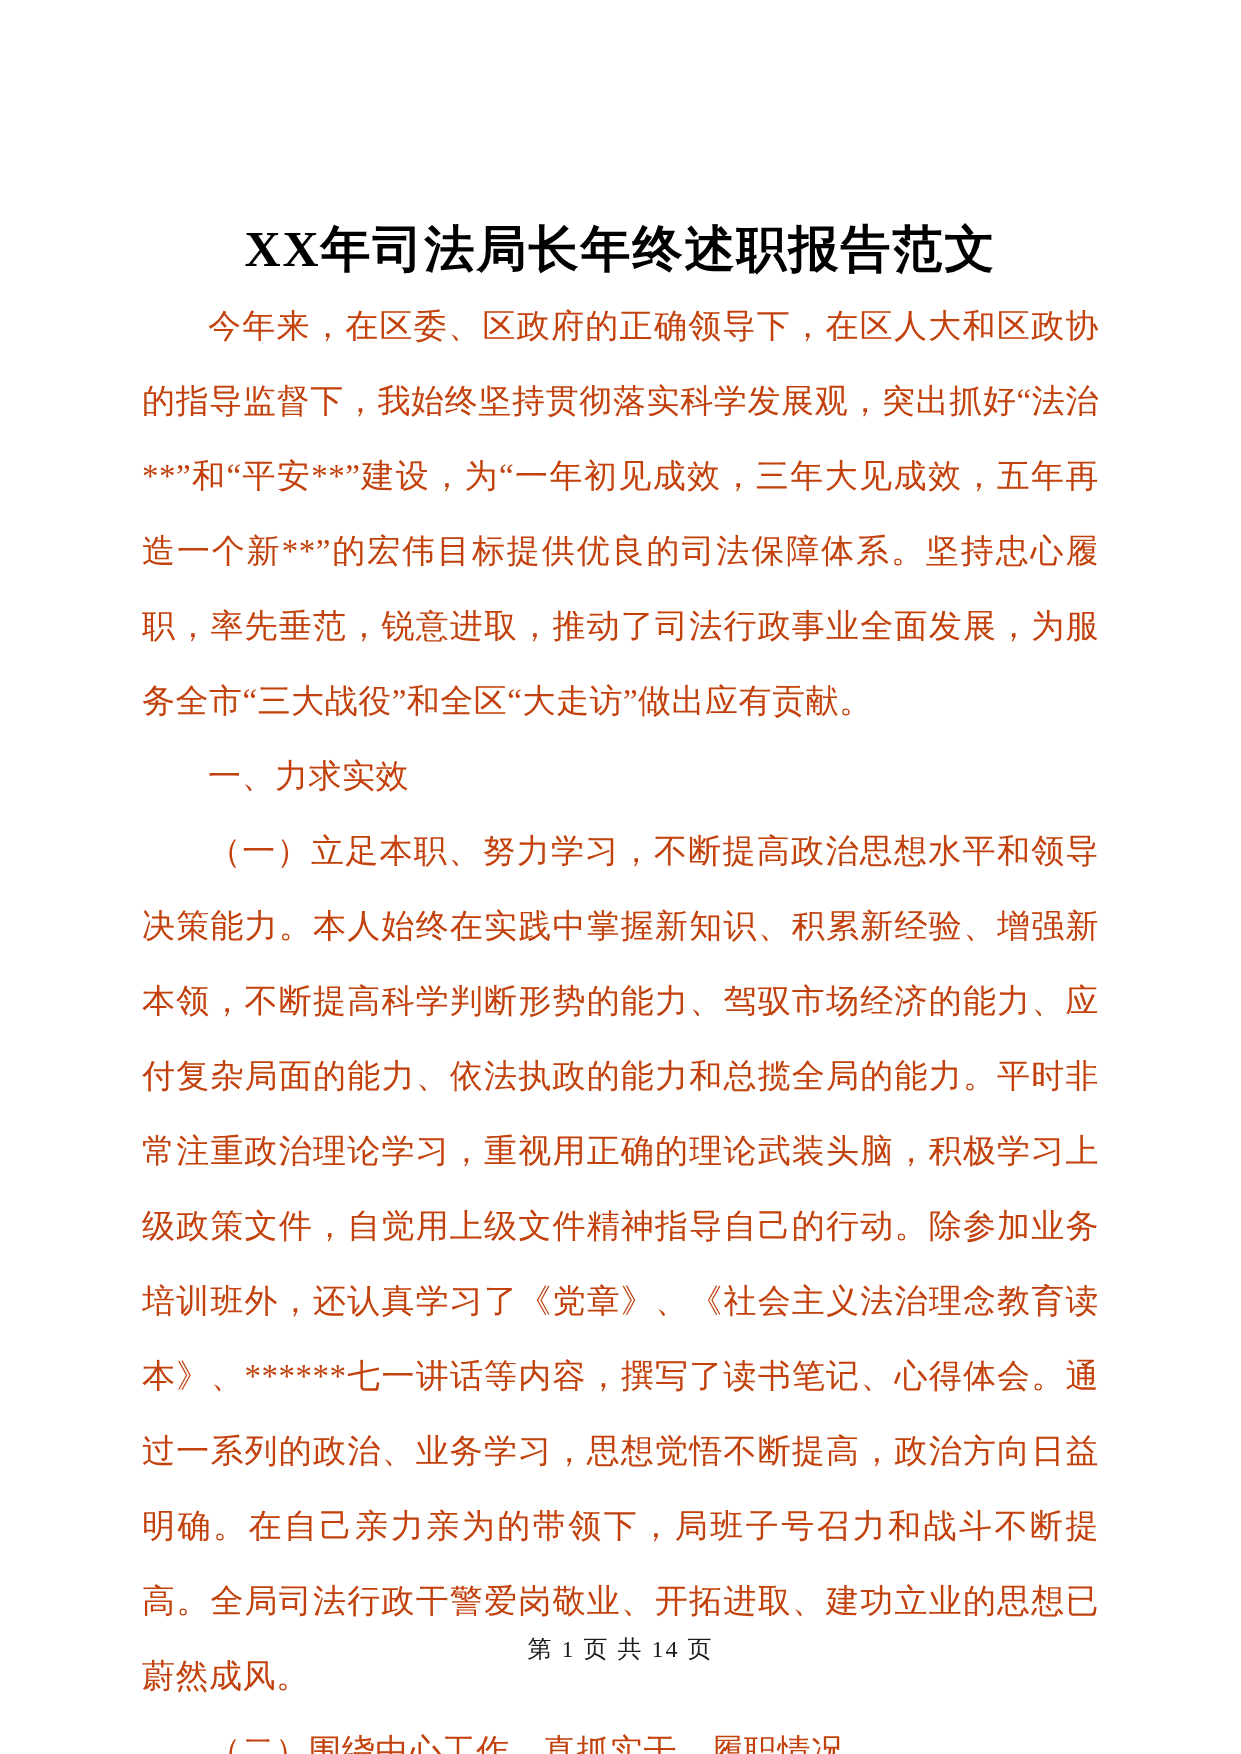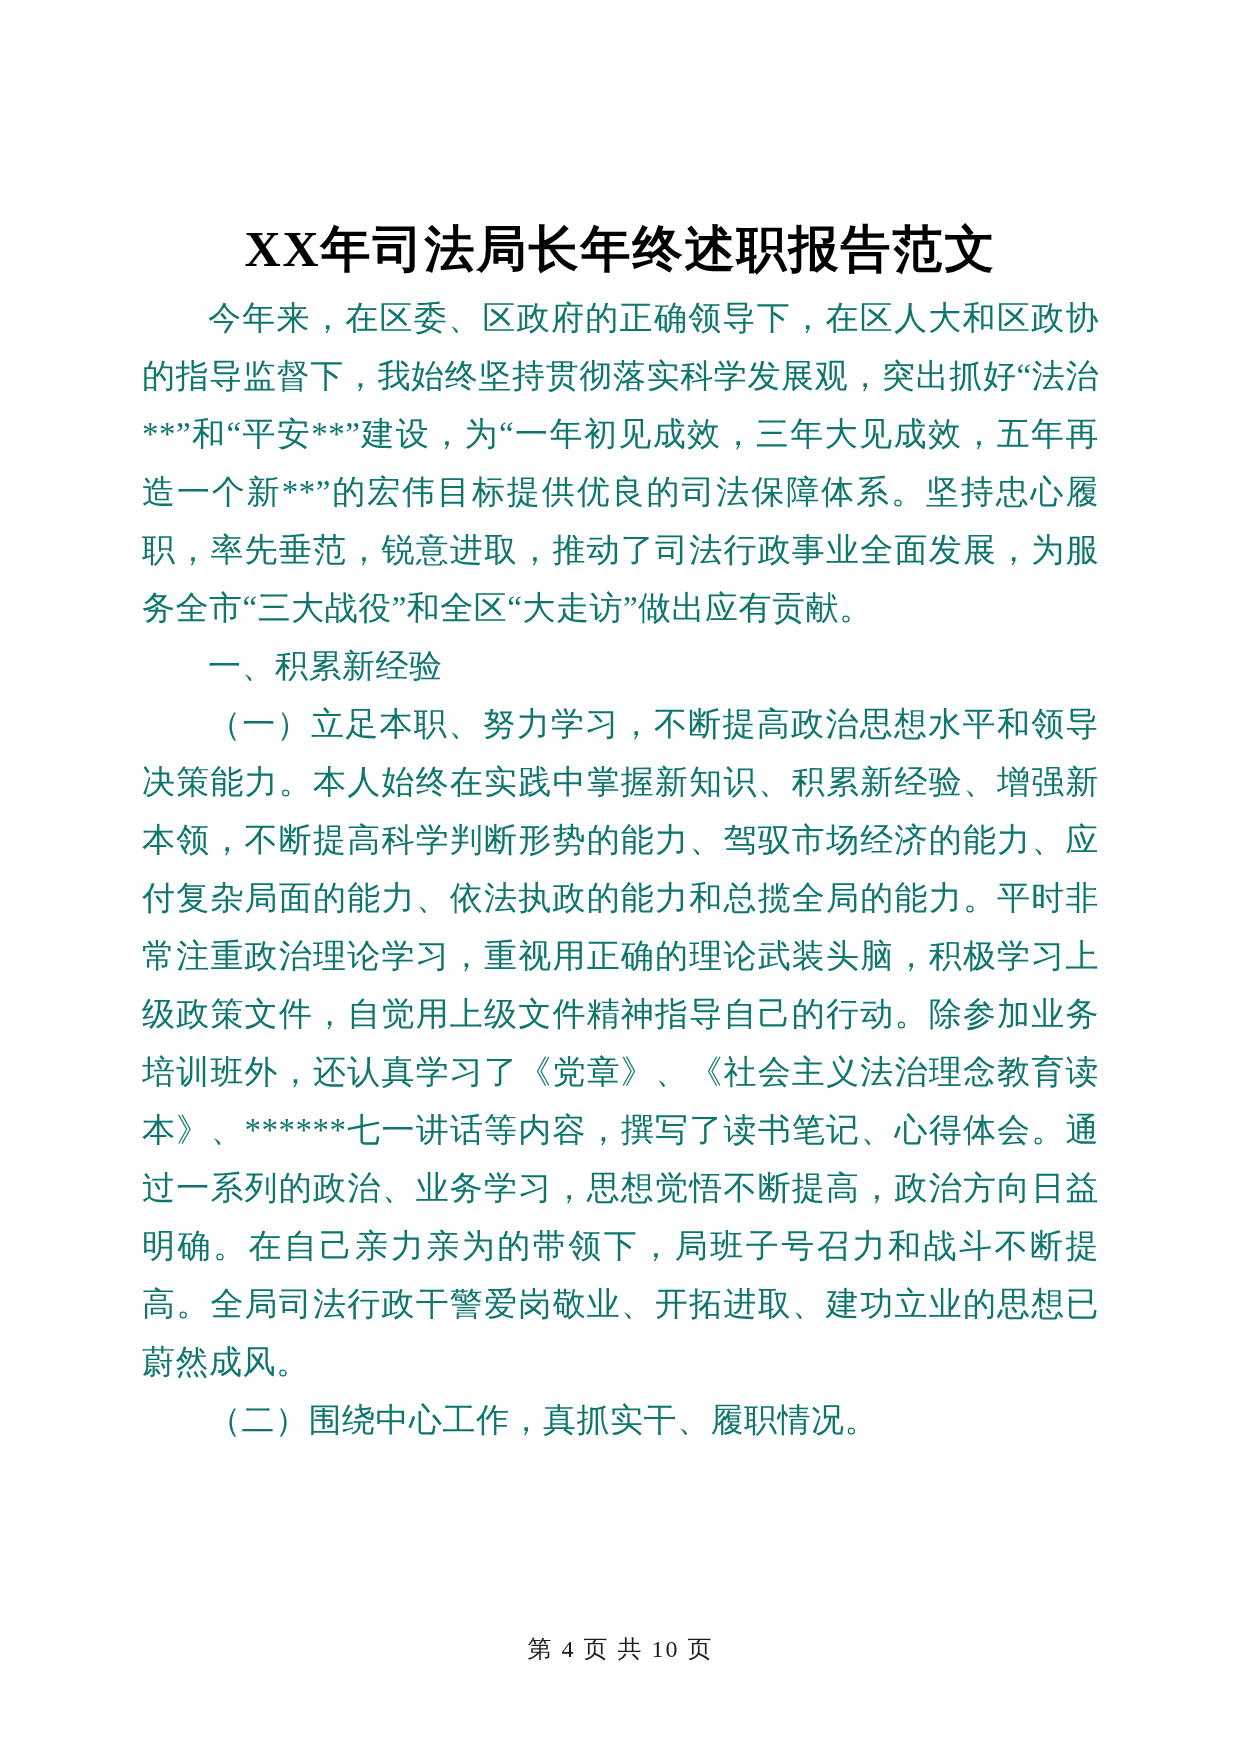--- a/index.html
+++ b/index.html
@@ -25,25 +25,25 @@
     line-height: 58px;
     font-weight: bold;
     text-align: center;
     letter-spacing: 2px;
     color: #000000;
     font-family: "Liberation Serif", "DejaVu Serif", serif;
   }
   .doc-body p {
     margin: 0;
     font-size: 33px;
-    line-height: 58px;
+    line-height: 75px;
     text-align: justify;
     text-justify: inter-character;
     text-indent: 2em;
-    color: #0f766e;
+    color: #c2410c;
     letter-spacing: 0.5px;
     word-break: break-all;
   }
   .doc-footer {
     position: absolute;
     left: 0;
     right: 0;
     bottom: 92px;
     text-align: center;
     font-size: 24px;
@@ -54,22 +54,22 @@
 </style>
 </head>
 <body>
 
 <div class="page">
 
   <h1 class="doc-title">XX年司法局长年终述职报告范文</h1>
 
   <div class="doc-body">
     <p>今年来，在区委、区政府的正确领导下，在区人大和区政协的指导监督下，我始终坚持贯彻落实科学发展观，突出抓好“法治**”和“平安**”建设，为“一年初见成效，三年大见成效，五年再造一个新**”的宏伟目标提供优良的司法保障体系。坚持忠心履职，率先垂范，锐意进取，推动了司法行政事业全面发展，为服务全市“三大战役”和全区“大走访”做出应有贡献。</p>
-    <p>一、积累新经验</p>
+    <p>一、力求实效</p>
     <p>（一）立足本职、努力学习，不断提高政治思想水平和领导决策能力。本人始终在实践中掌握新知识、积累新经验、增强新本领，不断提高科学判断形势的能力、驾驭市场经济的能力、应付复杂局面的能力、依法执政的能力和总揽全局的能力。平时非常注重政治理论学习，重视用正确的理论武装头脑，积极学习上级政策文件，自觉用上级文件精神指导自己的行动。除参加业务培训班外，还认真学习了《党章》、《社会主义法治理念教育读本》、******七一讲话等内容，撰写了读书笔记、心得体会。通过一系列的政治、业务学习，思想觉悟不断提高，政治方向日益明确。在自己亲力亲为的带领下，局班子号召力和战斗不断提高。全局司法行政干警爱岗敬业、开拓进取、建功立业的思想已蔚然成风。</p>
     <p>（二）围绕中心工作，真抓实干、履职情况。</p>
   </div>
 
   <div class="doc-footer">
-    <span>第 4 页 共 10 页</span>
+    <span>第 1 页 共 14 页</span>
   </div>
 
 </div>
 
 </body></html>

